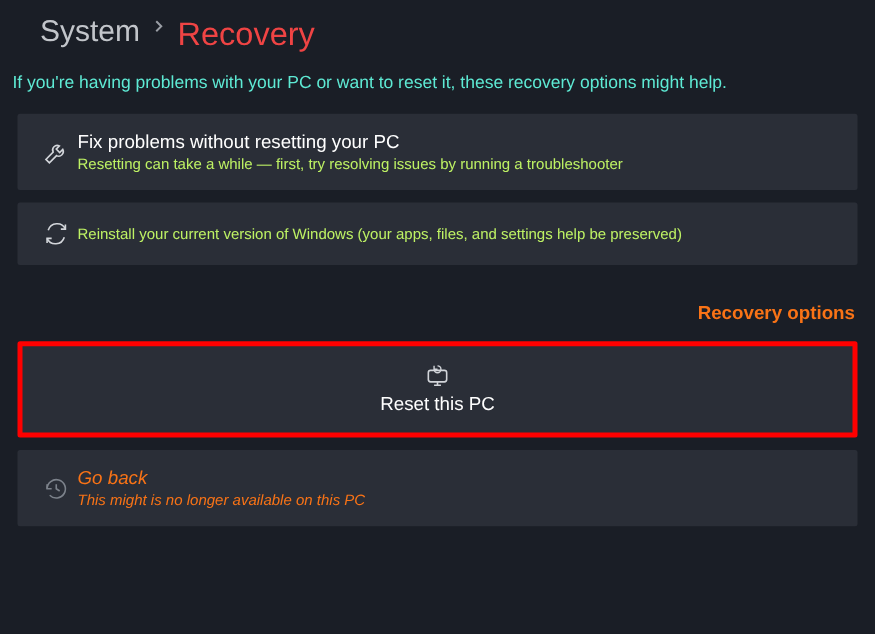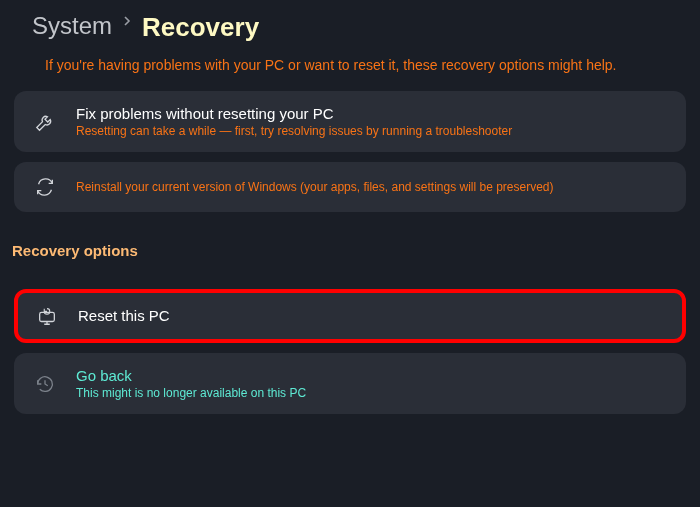--- a/index.html
+++ b/index.html
@@ -26,72 +26,74 @@
       color: #c2c5ca;
       font-size: 24px;
       font-weight: 400;
     }
     .breadcrumb-separator {
       color: #9a9ea5;
       font-size: 13px;
       margin-top: 2px;
     }
     .breadcrumb-current {
-      color: #fef9c3;
+      color: #ef4444;
       font-size: 26px;
-      font-weight: 700;
+      font-weight: 400;
     }
     .intro {
       padding: 8px 0 18px 10px;
-      color: #f97316;
+      color: #5eead4;
       font-size: 14px;
-      margin-left: 35px;
     }
     .card {
       margin: 0 14px 10px 14px;
       background: #2a2e37;
-      border-radius: 12px;
+      border-radius: 2px;
       padding: 14px 18px;
       display: flex;
       align-items: center;
-      gap: 18px;
+      gap: 4px;
     }
     .card.disabled .card-title,
     .card.disabled .card-desc {
-      color: #5eead4;
+      color: #f97316;
+      font-style: italic;
     }
     .card.highlight {
       border: 4px solid #ff0000;
       padding: 12px 16px;
-      margin-top: 20px;
+      margin-top: 4px;
+      flex-direction: column;
     }
     .icon-slot {
       width: 26px;
       display: flex;
       align-items: center;
       justify-content: center;
       flex-shrink: 0;
     }
     .card-text {
       flex: 1;
     }
     .card-title {
       color: #ffffff;
       font-size: 15px;
       margin-bottom: 2px;
     }
     .card-desc {
-      color: #f97316;
+      color: #bef264;
       font-size: 12px;
     }
     .section-title {
       padding: 20px 16px 10px 12px;
-      color: #fdba74;
+      color: #f97316;
       font-size: 15px;
       font-weight: 600;
+      text-align: right;
     }
     .icon-svg {
       width: 22px;
       height: 22px;
       stroke: #d2d5da;
       fill: none;
       stroke-width: 1.4;
     }
     .card.disabled .icon-svg {
       stroke: #7c828b;
@@ -125,21 +127,21 @@
 </div>
 
 <div class="card">
   <div class="icon-slot">
     <svg class="icon-svg" viewBox="0 0 24 24">
       <path d="M20 8 A8 8 0 0 0 5 9 M4 16 A8 8 0 0 0 19 15"></path>
       <path d="M20 4 L20 8 L16 8 M4 20 L4 16 L8 16"></path>
     </svg>
   </div>
   <div class="card-text">
-    <div class="card-desc">Reinstall your current version of Windows (your apps, files, and settings will be preserved)</div>
+    <div class="card-desc">Reinstall your current version of Windows (your apps, files, and settings help be preserved)</div>
   </div>
 </div>
 
 <div class="section-title">Recovery options</div>
 
 <div class="card highlight">
   <div class="icon-slot">
     <svg class="icon-svg" viewBox="0 0 24 24">
       <rect x="4" y="8" width="16" height="10" rx="2"></rect>
       <path d="M9 21 L15 21 M12 18 L12 21"></path>

